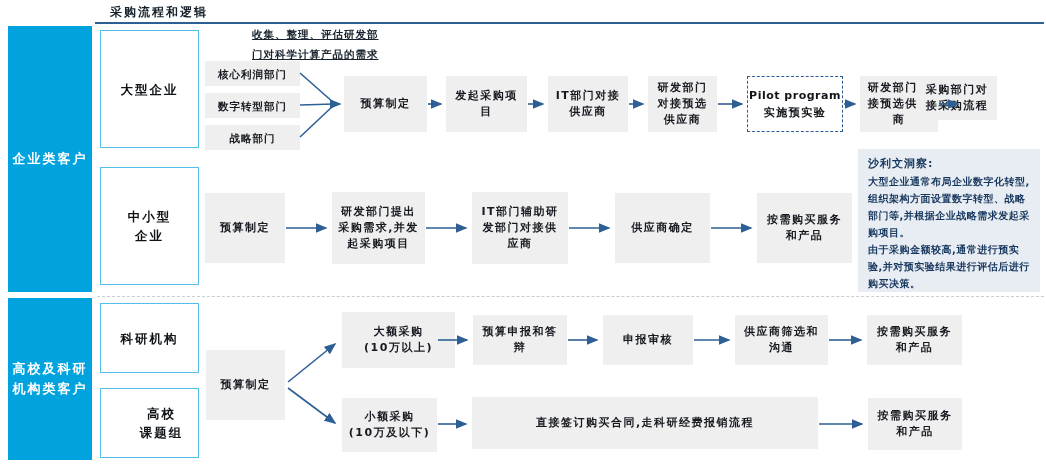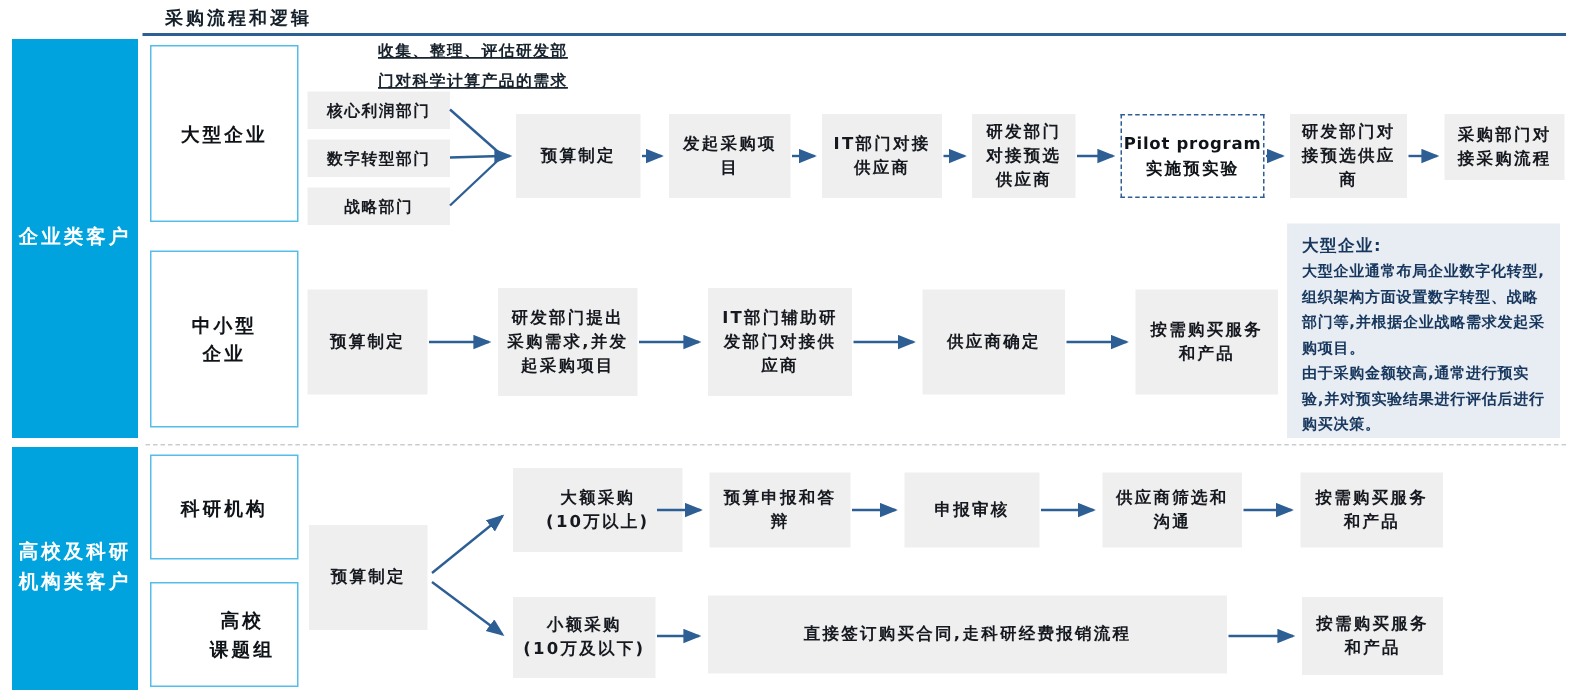--- a/index.html
+++ b/index.html
@@ -25,21 +25,21 @@
       letter-spacing:1.5px;line-height:16px;padding:3px 6px;}
   .bx.small{font-size:10.5px;letter-spacing:1px;}
   .bx .stack{display:flex;flex-direction:column;align-items:center;justify-content:center;}
   
   .pilot{background:#fff;border:1.2px dashed #2E5F94;display:flex;flex-direction:column;
          align-items:center;justify-content:center;text-align:left;
          font-size:11px;font-weight:bold;color:#101418;line-height:17px;}
   .pilot .en{letter-spacing:0.5px;}
   .pilot .cn{letter-spacing:1.5px;}
   
-  .note{font-size:10.5px;font-weight:bold;color:#18232e;letter-spacing:1px;line-height:20px;text-decoration:underline;}
+  .note{font-size:10.5px;font-weight:bold;color:#18232e;letter-spacing:1px;line-height:20px;}
   .note div{text-decoration:underline;}
   
   .insight{background:#E8EDF3;color:#17375E;padding:7px 10px;}
   .insight .ititle{font-size:11px;font-weight:bold;margin-bottom:2px;letter-spacing:1px;}
   .insight .ibody{font-size:10px;line-height:17px;letter-spacing:0.5px;font-weight:bold;}
   
   .sep{border-top:1.5px dashed #c9cdd1;}
   svg.arrows{position:absolute;left:0;top:0;pointer-events:none;}
 </style>
 </head>
@@ -100,26 +100,26 @@
   <div class="abs bx" style="left:648px;top:76px;width:69px;height:56px;">
       <span>研发部门对接预选供应商</span>
     </div>
   <div class="abs pilot" style="left:747px;top:76px;width:96px;height:56px;">
     <span class="en">Pilot program</span>
     <span class="cn">实施预实验</span>
   </div>
   <div class="abs bx" style="left:860px;top:76px;width:78px;height:56px;">
       <span>研发部门对接预选供应商</span>
     </div>
-  <div class="abs bx" style="left:963px;top:76px;width:80px;height:44px;">
+  <div class="abs bx" style="left:917px;top:76px;width:80px;height:44px;">
       <span>采购部门对接采购流程</span>
     </div>
 
   <div class="abs insight" style="left:858px;top:149px;width:182px;height:143px;">
-    <div class="ititle">大型企业:</div>
+    <div class="ititle">沙利文洞察:</div>
     <div class="ibody">大型企业通常布局企业数字化转型,组织架构方面设置数字转型、战略部门等,并根据企业战略需求发起采购项目。</div>
     <div class="ibody">由于采购金额较高,通常进行预实验,并对预实验结果进行评估后进行购买决策。</div>
   </div>
 
   <div class="abs bx" style="left:205px;top:193px;width:80px;height:70px;">
       <span>预算制定</span>
     </div>
   <div class="abs bx" style="left:332px;top:192px;width:93px;height:72px;">
       <span>研发部门提出采购需求,并发起采购项目</span>
     </div>

